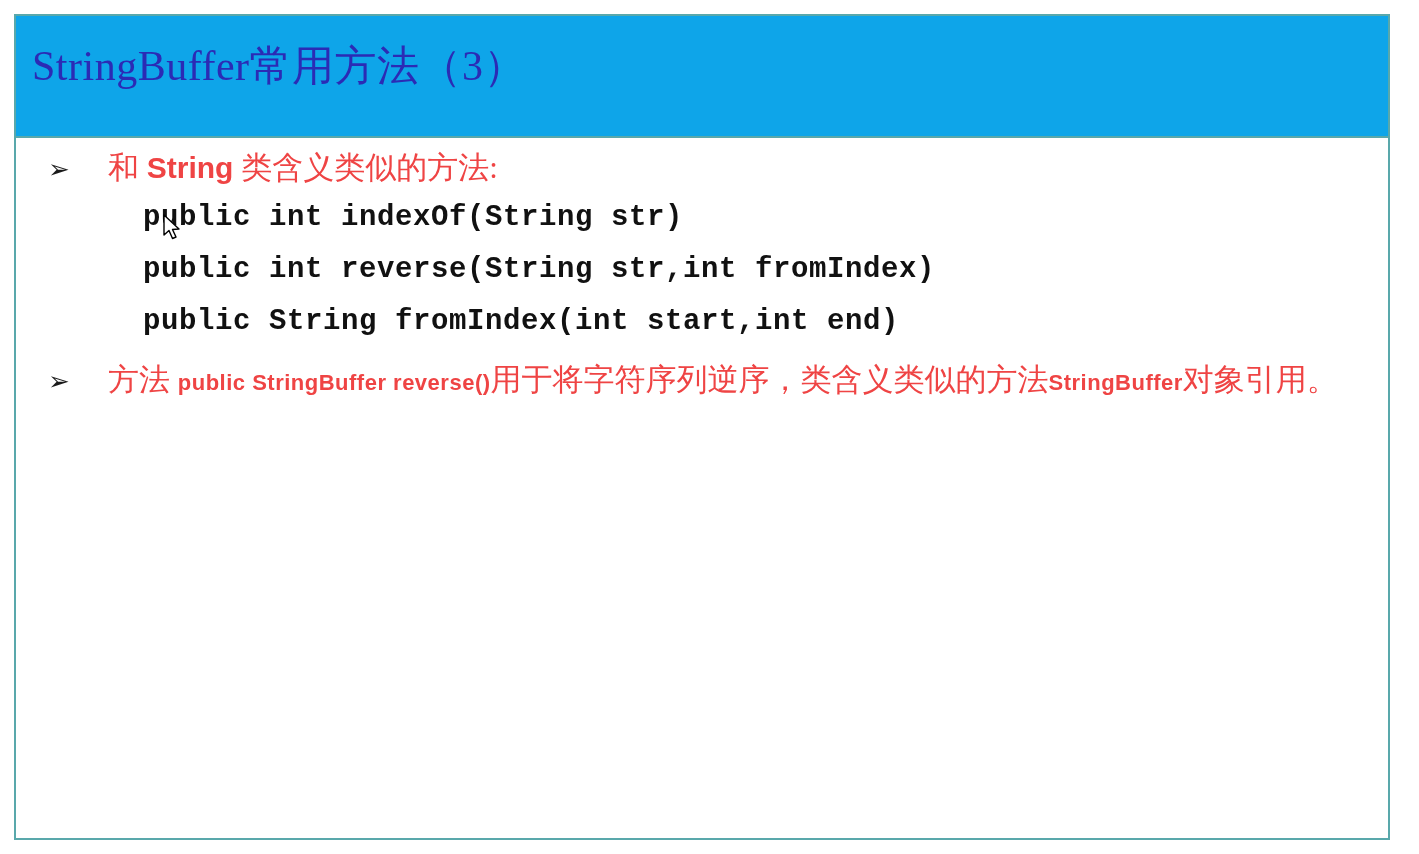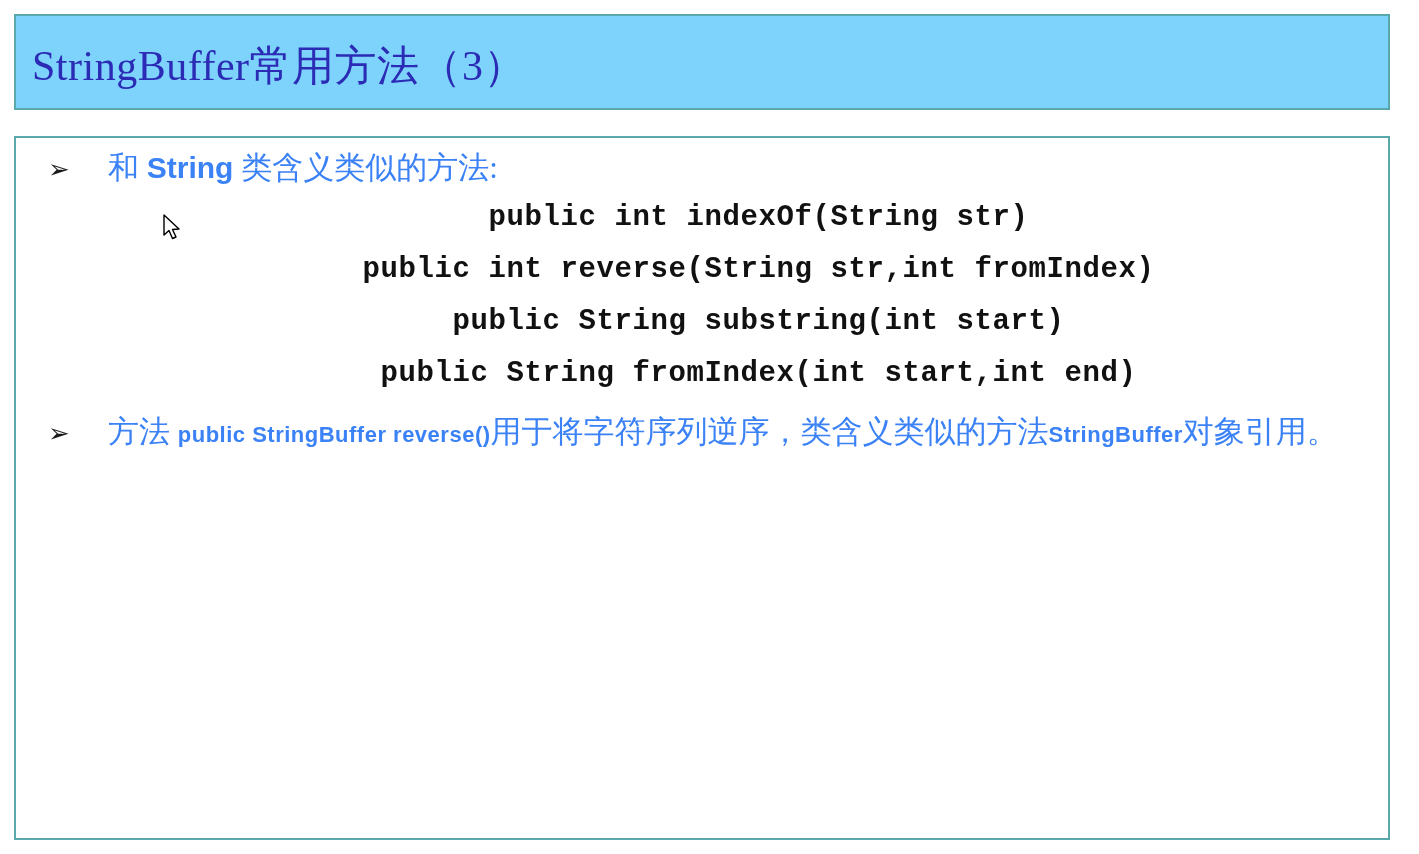--- a/index.html
+++ b/index.html
@@ -21,24 +21,24 @@
     height: 854px;
     background: #ffffff;
   }
 
   
   .title-box {
     position: absolute;
     left: 14px;
     top: 14px;
     width: 1376px;
-    height: 96px;
+    height: 124px;
     box-sizing: border-box;
     border: 2px solid #59a8ab;
-    background: #7dd3fc;
+    background: #0ea5e9;
   }
   .title-text {
     position: absolute;
     left: 16px;
     top: 26px;
     font-family: "Liberation Serif", "DejaVu Serif", serif;
     font-size: 42px;
     line-height: 48px;
     color: #2b2bb5;
     letter-spacing: 0.5px;
@@ -80,21 +80,21 @@
     width: 34px;
     font-family: "DejaVu Sans", sans-serif;
     font-size: 26px;
     line-height: 34px;
     color: #1a1a1a;
   }
   .bullet-text {
     font-family: "Liberation Serif", "DejaVu Serif", serif;
     font-size: 31px;
     line-height: 40px;
-    color: #3b82f6;
+    color: #ef4444;
   }
   .bullet-text .bold-sans {
     font-family: "Liberation Sans", "DejaVu Sans", sans-serif;
     font-weight: bold;
     font-size: 30px;
   }
   .bullet-text .mono-bold {
     font-family: Liberation Sans, sans-serif;
     font-weight: bold;
     font-size: 22px;
@@ -107,21 +107,20 @@
     padding: 0 0 0 113px;
   }
   .code-line {
     font-family: "Liberation Mono", "DejaVu Sans Mono", monospace;
     font-weight: bold;
     font-size: 29px;
     line-height: 52px;
     color: #111111;
     white-space: pre;
     letter-spacing: 0.6px;
-    text-align: center;
   }
 
   .para-2 {
     margin-top: 12px;
   }
   .para-2 .bullet-text {
     display: block;
     max-width: 1275px;
   }
 
@@ -148,21 +147,20 @@
     <div class="content">
 
       <div class="bullet-row">
         <span class="bullet-marker">➢</span>
         <span class="bullet-text"><span>和 </span><span class="bold-sans">String</span><span> 类含义类似的方法:</span></span>
       </div>
 
       <div class="code-block">
         <div class="code-line">public int indexOf(String str)</div>
         <div class="code-line">public int reverse(String str,int fromIndex)</div>
-        <div class="code-line">public String substring(int start)</div>
         <div class="code-line">public String fromIndex(int start,int end)</div>
       </div>
 
       <div class="bullet-row para-2">
         <span class="bullet-marker">➢</span>
         <span class="bullet-text"><span>方法 </span><span class="mono-bold">public StringBuffer reverse()</span><span>用于将字符序列逆序，类含义类似的方法</span><span class="mono-bold">StringBuffer</span><span>对象引用。</span></span>
       </div>
 
     </div>
   </div>

